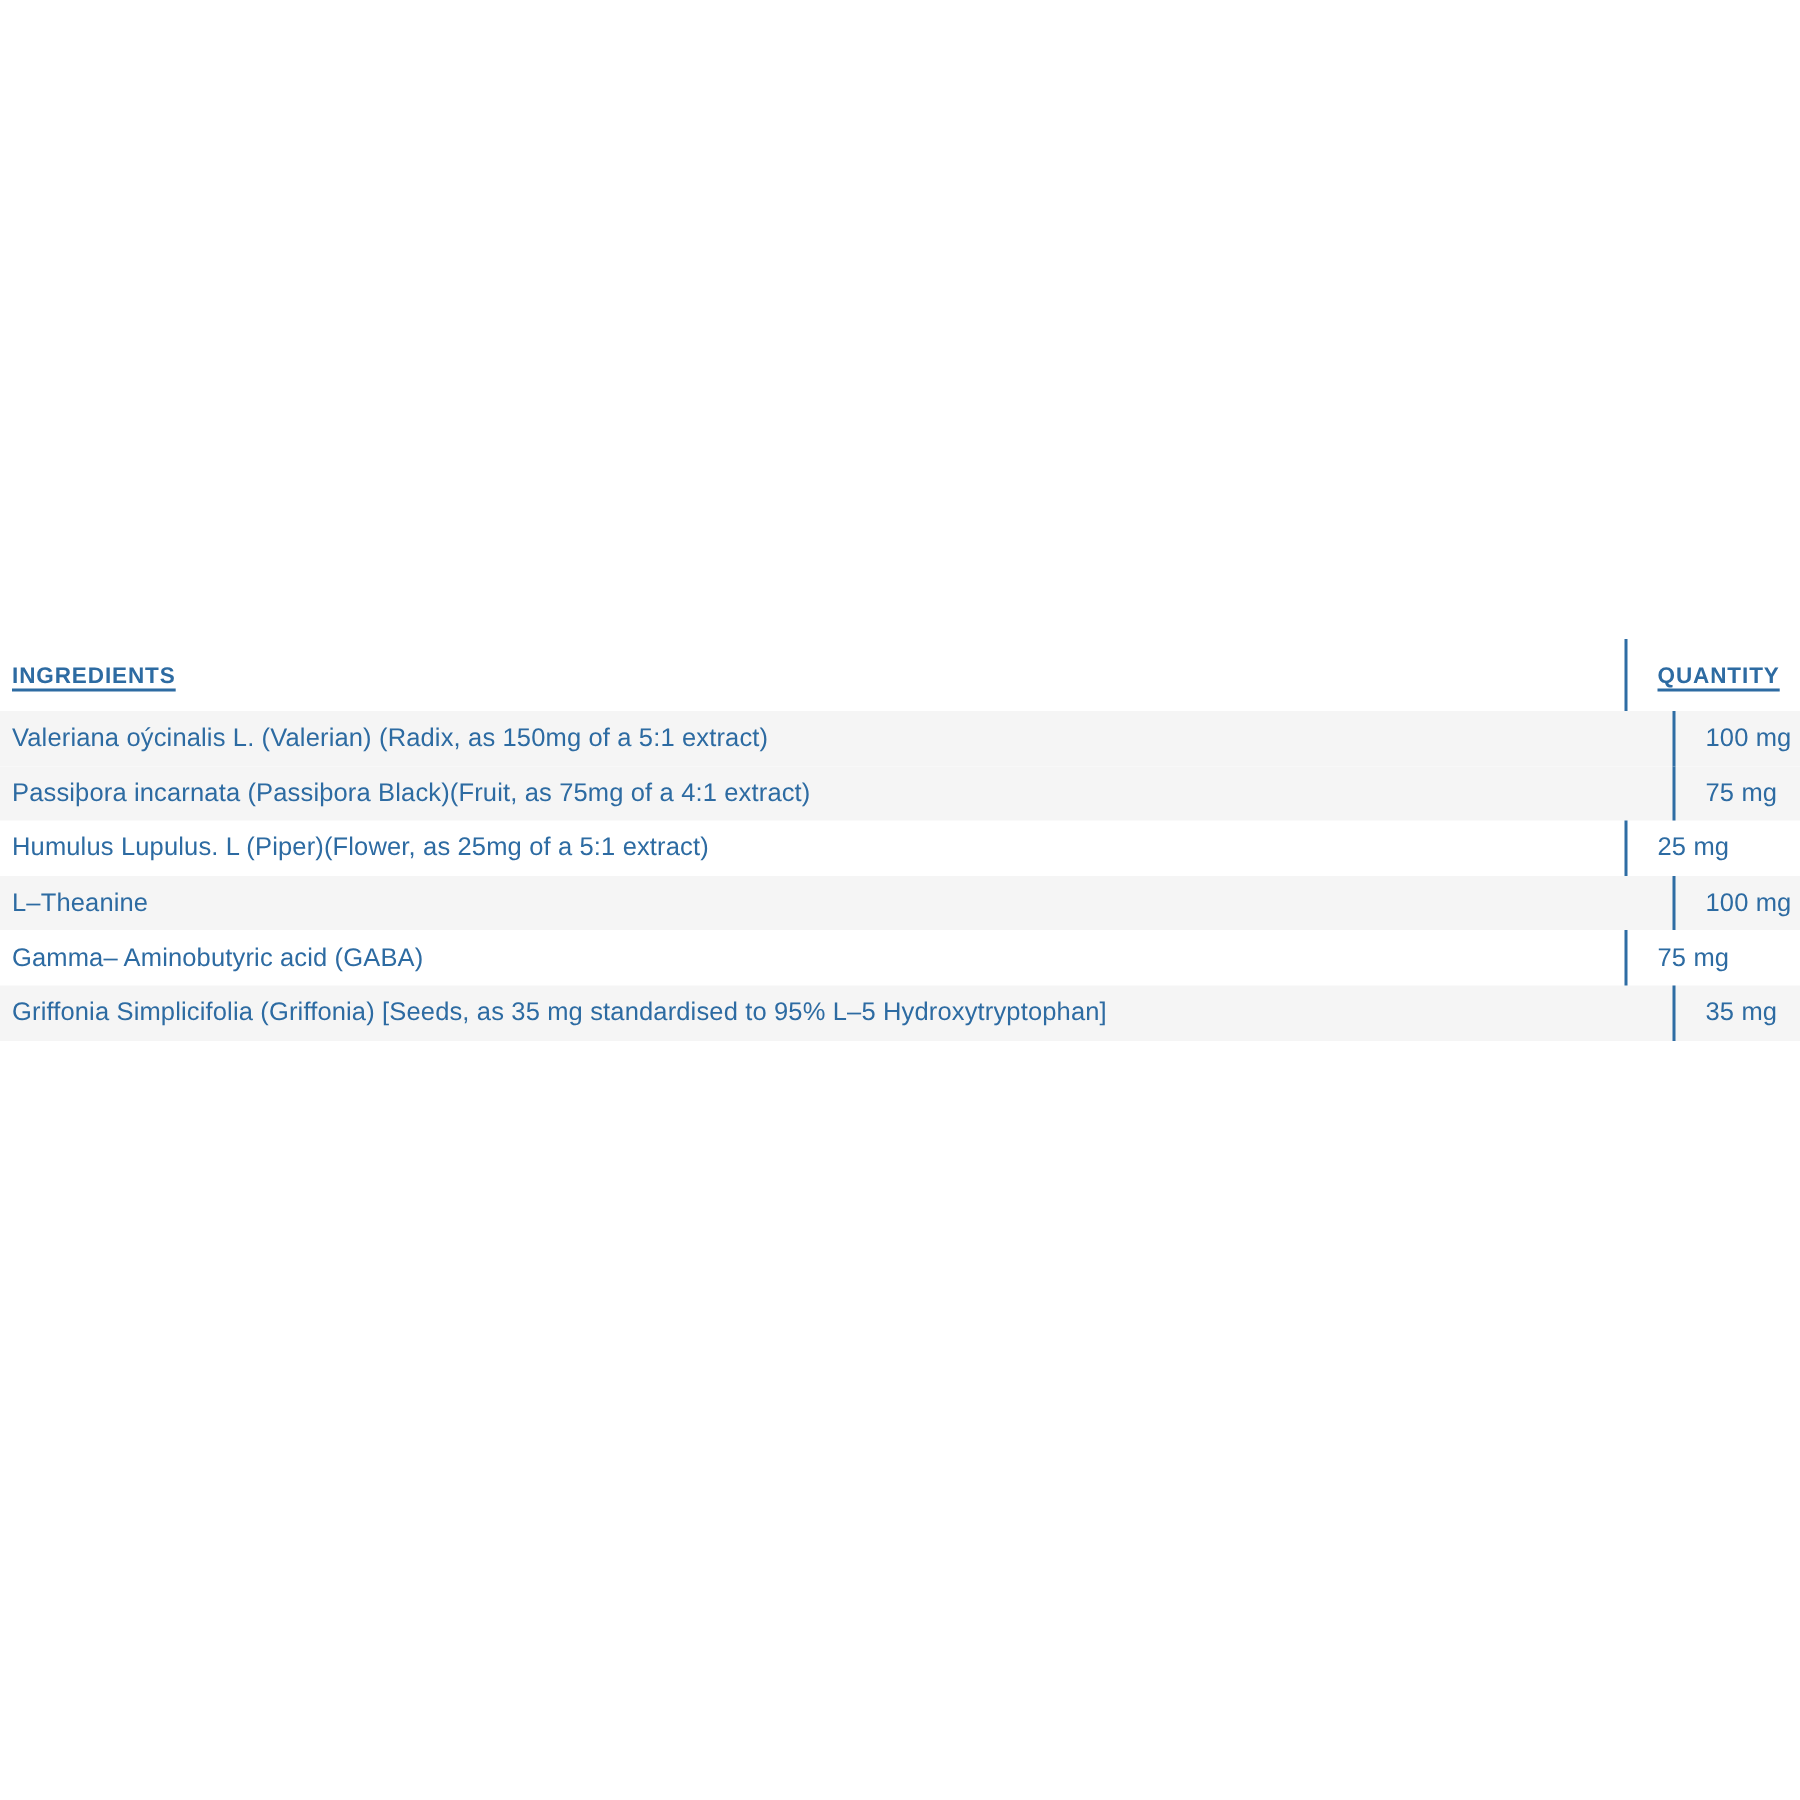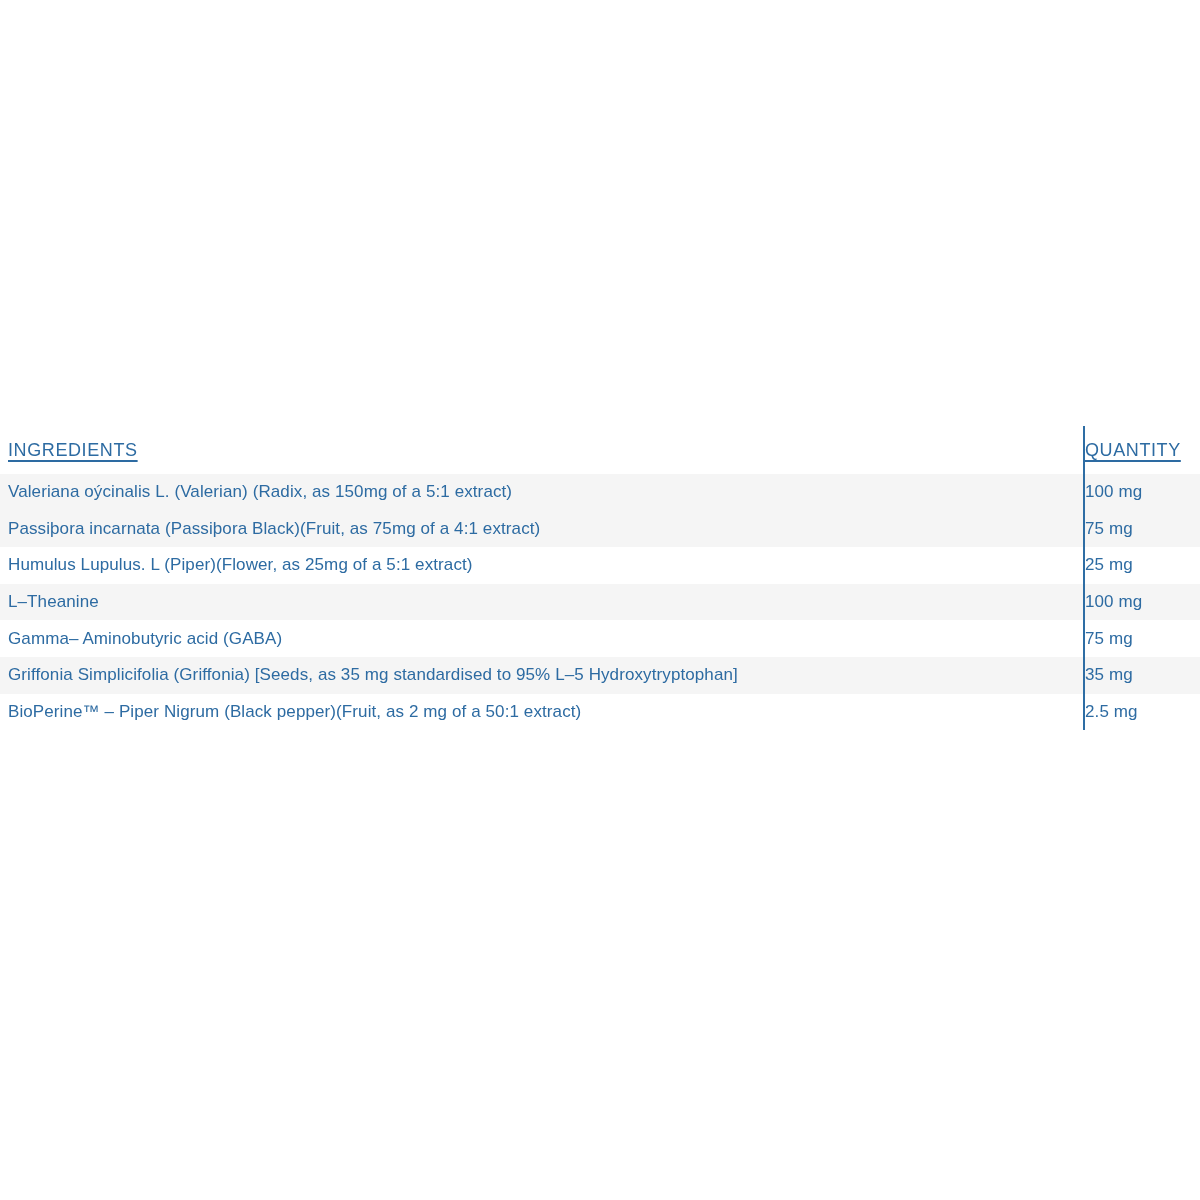--- a/index.html
+++ b/index.html
@@ -23,44 +23,46 @@
     width: 1200px;
     color: var(--accent);
   }
   .t-row {
     display: flex;
     width: 100%;
     align-items: stretch;
   }
   .header-row { height: 48px; }
   .data-row { height: 36.6px; }
-  .data-row.striped { background: var(--stripe); }
+  .data-row.striped { background: var(--stripe); gap: 32px; }
   .col-left {
     width: 1083px;
     flex: 0 0 1083px;
     display: flex;
     align-items: center;
     padding-left: 8px;
     overflow: hidden;
     white-space: nowrap;
   }
   .col-right {
     flex: 1 1 auto;
     display: flex;
     align-items: center;
+    padding-left: 20px;
     border-left: 2px solid var(--divider);
     overflow: hidden;
     white-space: nowrap;
   }
   .header-label {
-    font-size: 18px;
+    font-size: 15px;
     letter-spacing: 0.6px;
     text-decoration: underline;
     text-underline-offset: 4px;
     text-decoration-thickness: 1.5px;
+    font-weight: bold;
   }
   .cell-text {
     font-size: 17px;
     letter-spacing: 0.1px;
   }
 </style>
 </head>
 <body>
 
 <div class="ingredients-table">
@@ -121,22 +123,14 @@
 
   <div class="t-row data-row striped">
     <div class="col-left">
       <span class="cell-text">Griffonia Simplicifolia (Griffonia) [Seeds, as 35 mg standardised to 95% L–5 Hydroxytryptophan]</span>
     </div>
     <div class="col-right">
       <span class="cell-text">35 mg</span>
     </div>
   </div>
 
-  <div class="t-row data-row">
-    <div class="col-left">
-      <span class="cell-text">BioPerine™ – Piper Nigrum (Black pepper)(Fruit, as 2 mg of a 50:1 extract)</span>
-    </div>
-    <div class="col-right">
-      <span class="cell-text">2.5 mg</span>
-    </div>
-  </div>
 </div>
 </div>
 
 </body></html>

